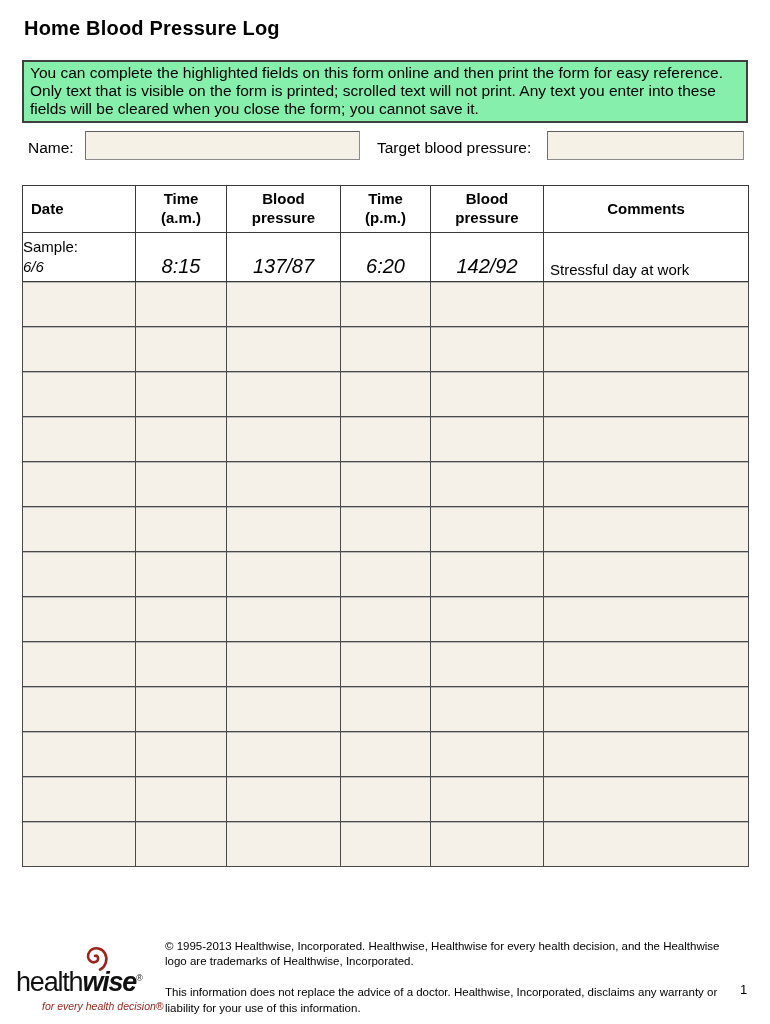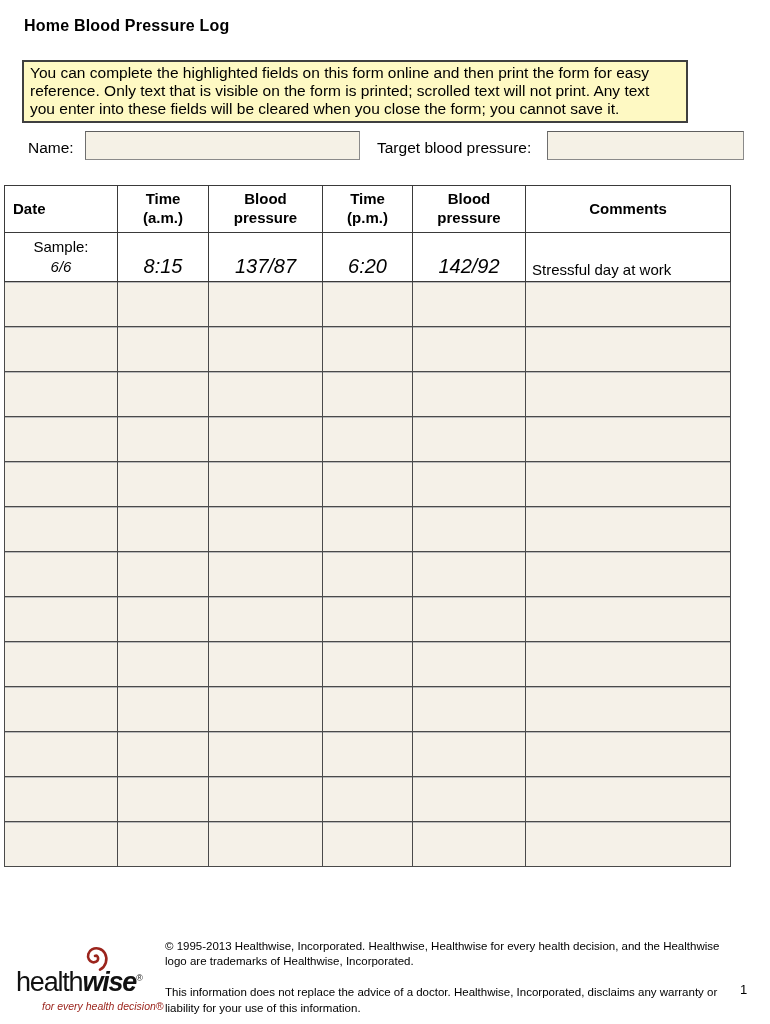--- a/index.html
+++ b/index.html
@@ -6,55 +6,55 @@
   html,body { width:770px; height:1024px; }
   body {
     position:relative;
     background:#ffffff;
     font-family:"Liberation Sans", sans-serif;
     color:#000;
     overflow:hidden;
   }
   .title {
     position:absolute; left:24px; top:17px;
-    font-size:16px; font-weight:bold; letter-spacing:0.2px;
+    font-size:20px; font-weight:bold; letter-spacing:0.2px;
   }
   .instructions {
-    position:absolute; left:22px; top:60px; width:666px;
-    background:#fef9c3; border:2px solid #3f3f3f;
+    position:absolute; left:22px; top:60px; width:726px;
+    background:#86efac; border:2px solid #3f3f3f;
     padding:2px 22px 3px 6px;
     font-size:15.5px; line-height:1.16;
   }
   .field-label { position:absolute; top:139px; font-size:15.5px; }
   .lbl-name { left:28px; }
   .lbl-target { left:377px; }
   .text-input {
     position:absolute; top:131px; height:29px;
     background:#f5f1e6;
     border:1px solid #8a8a8a; border-top-color:#5f5f5f; border-left-color:#6e6e6e;
     font-family:"Liberation Sans", sans-serif; font-size:14px; padding:0 6px;
     outline:none;
   }
   .inp-name { left:85px; width:275px; }
   .inp-target { left:547px; width:197px; }
 
   table.log {
-    position:absolute; left:4px; top:185px;
+    position:absolute; left:22px; top:185px;
     border-collapse:collapse; table-layout:fixed; width:726px;padding-left:36px;
   }
   table.log th, table.log td { border:1px solid #3a3a3a; }
   table.log thead th {
     height:47px; background:#ffffff;
     font-size:15px; font-weight:bold; text-align:center; vertical-align:middle;
     line-height:1.25;
   }
   table.log thead th.th-date { text-align:left; padding-left:8px; }
   .h-line { display:block; }
   tr.sample-row td { height:46px; background:#ffffff; vertical-align:bottom; padding-bottom:3px; }
-  td.sample-date { text-align:center; vertical-align:top; padding-top:4px; font-size:15px; line-height:1.35; }
+  td.sample-date { text-align:left; vertical-align:top; padding-top:4px; font-size:15px; line-height:1.35; }
   .sample-date-l2 { font-style:italic; display:block; }
   td.sample-val { text-align:center; font-style:italic; font-size:20px; }
   td.sample-comment { text-align:left; font-size:15px; padding-left:6px; }
   tr.empty-row td {
     height:45px; background:#f5f1e8;
     border:1px solid #4a4a4a;
     box-shadow: inset 0 1px 0 #b9b9b9;
     cursor:text;
   }
 

